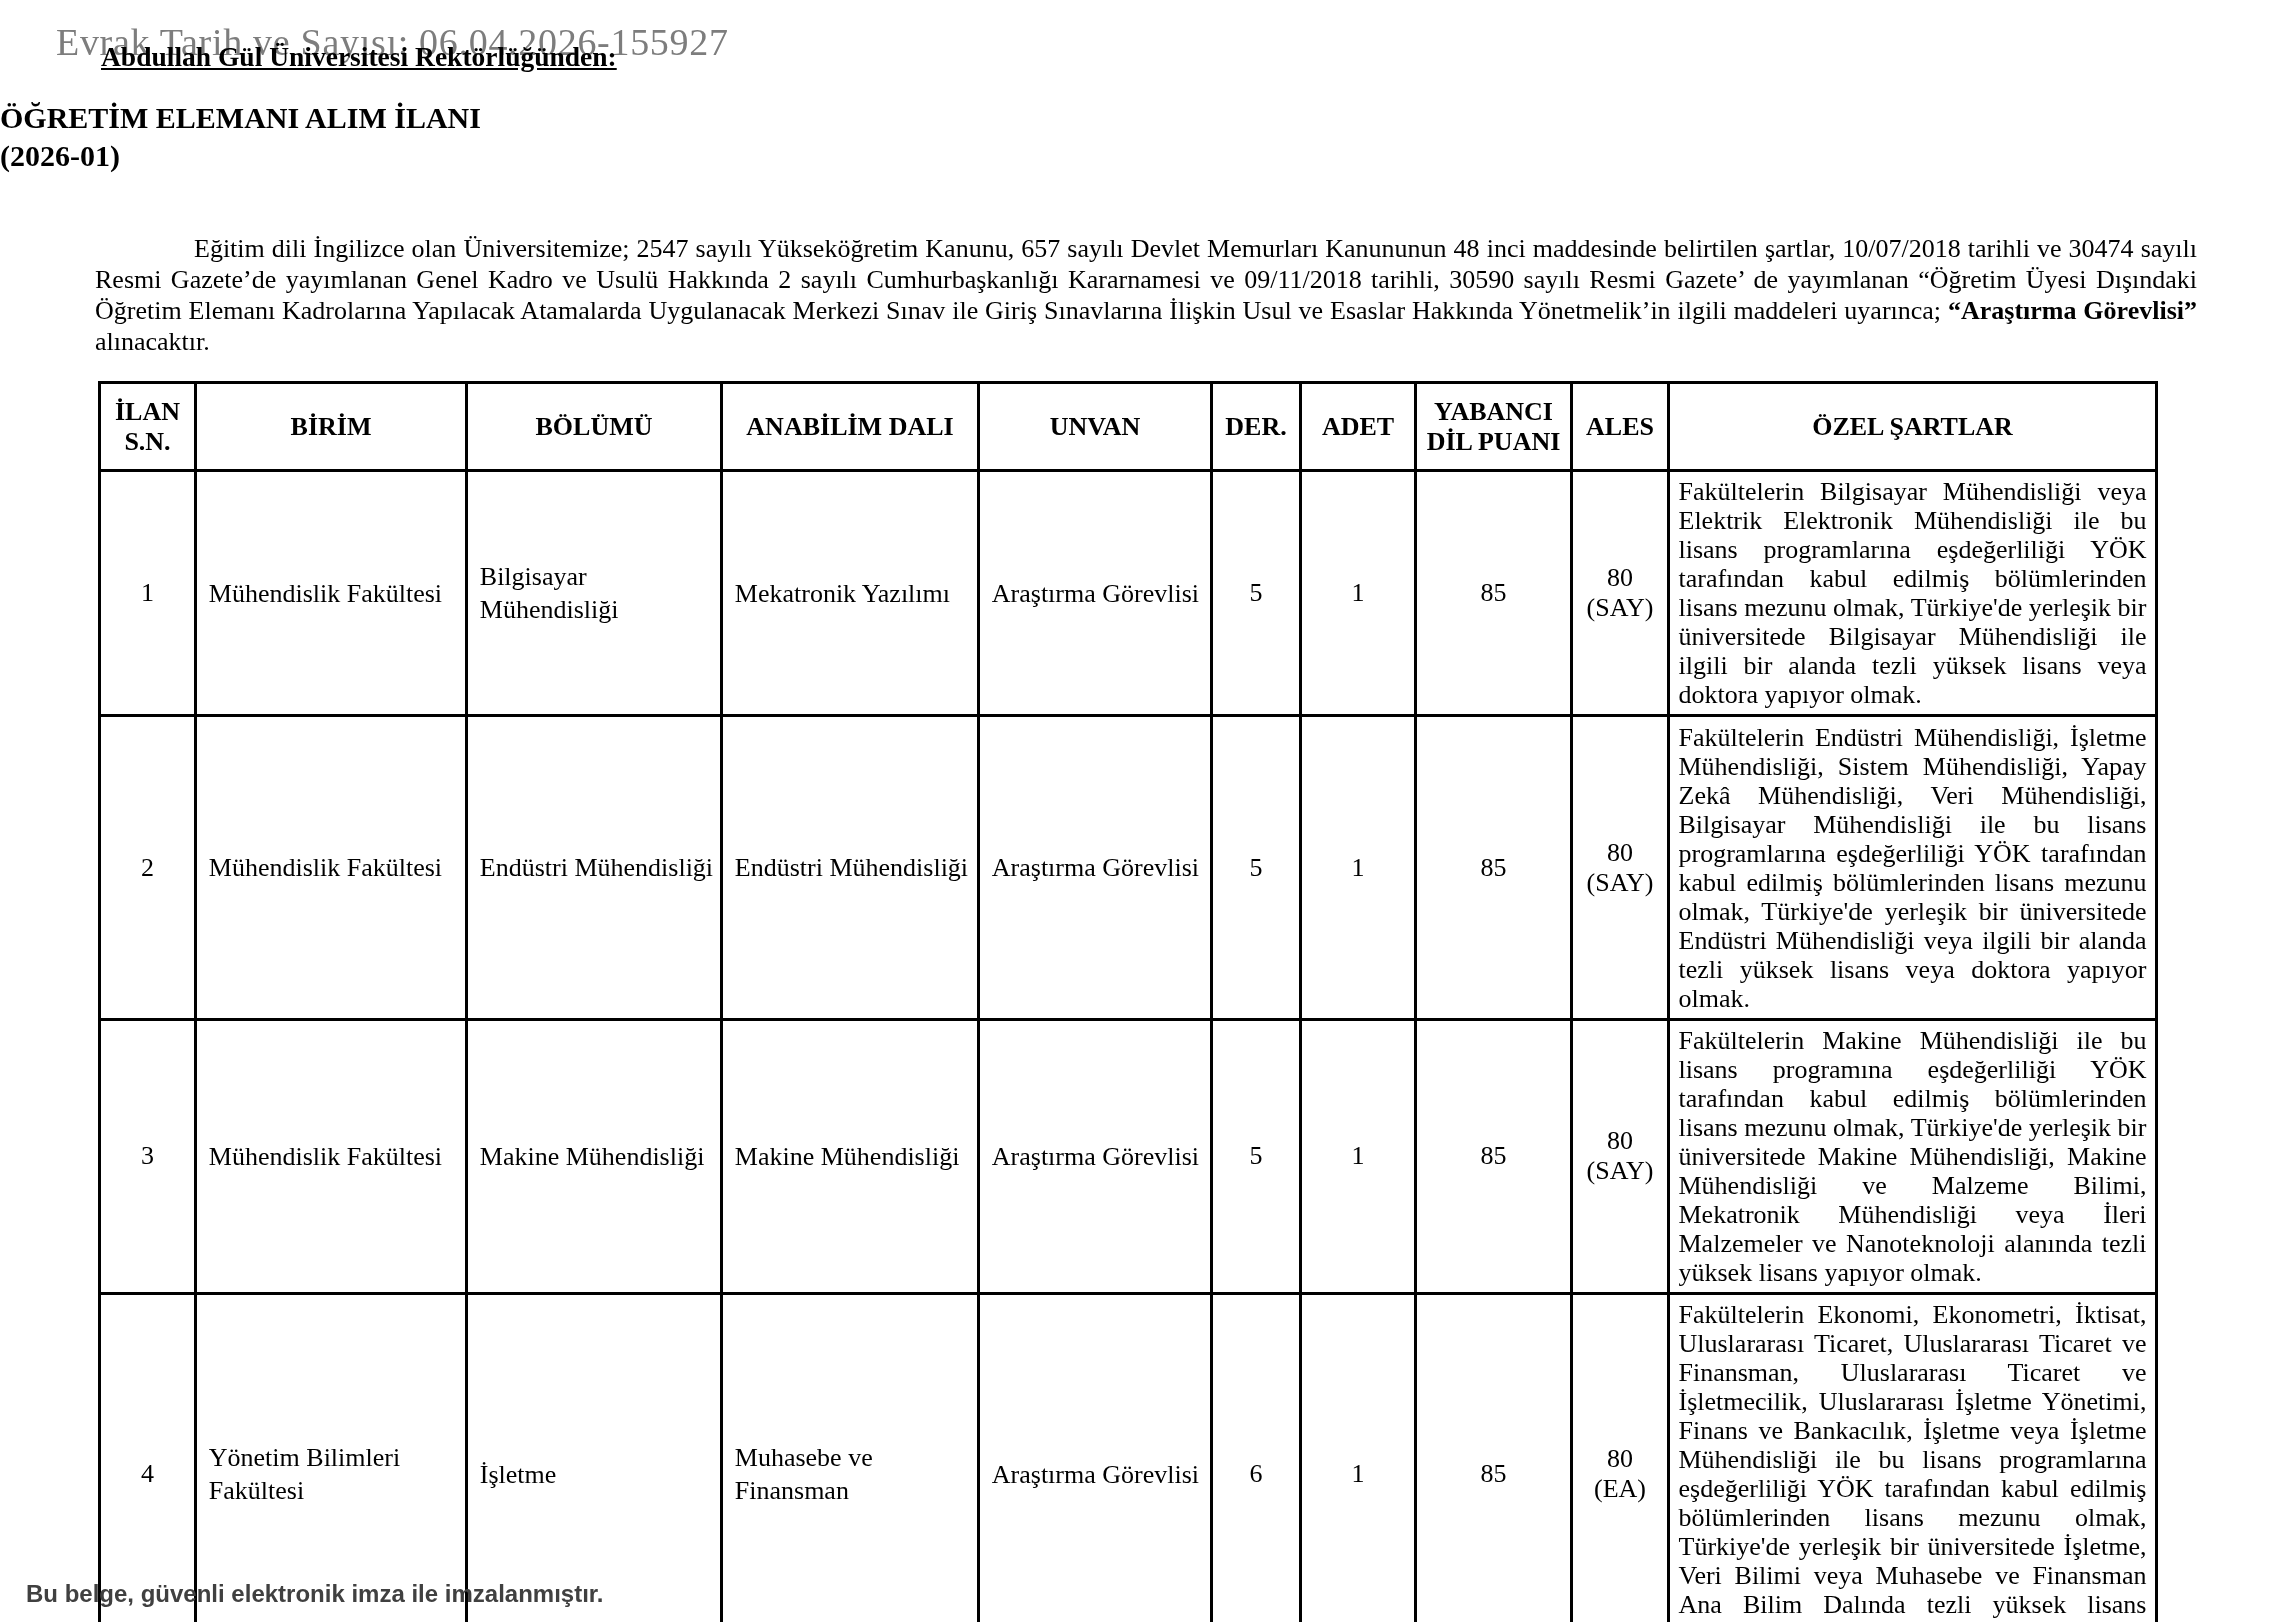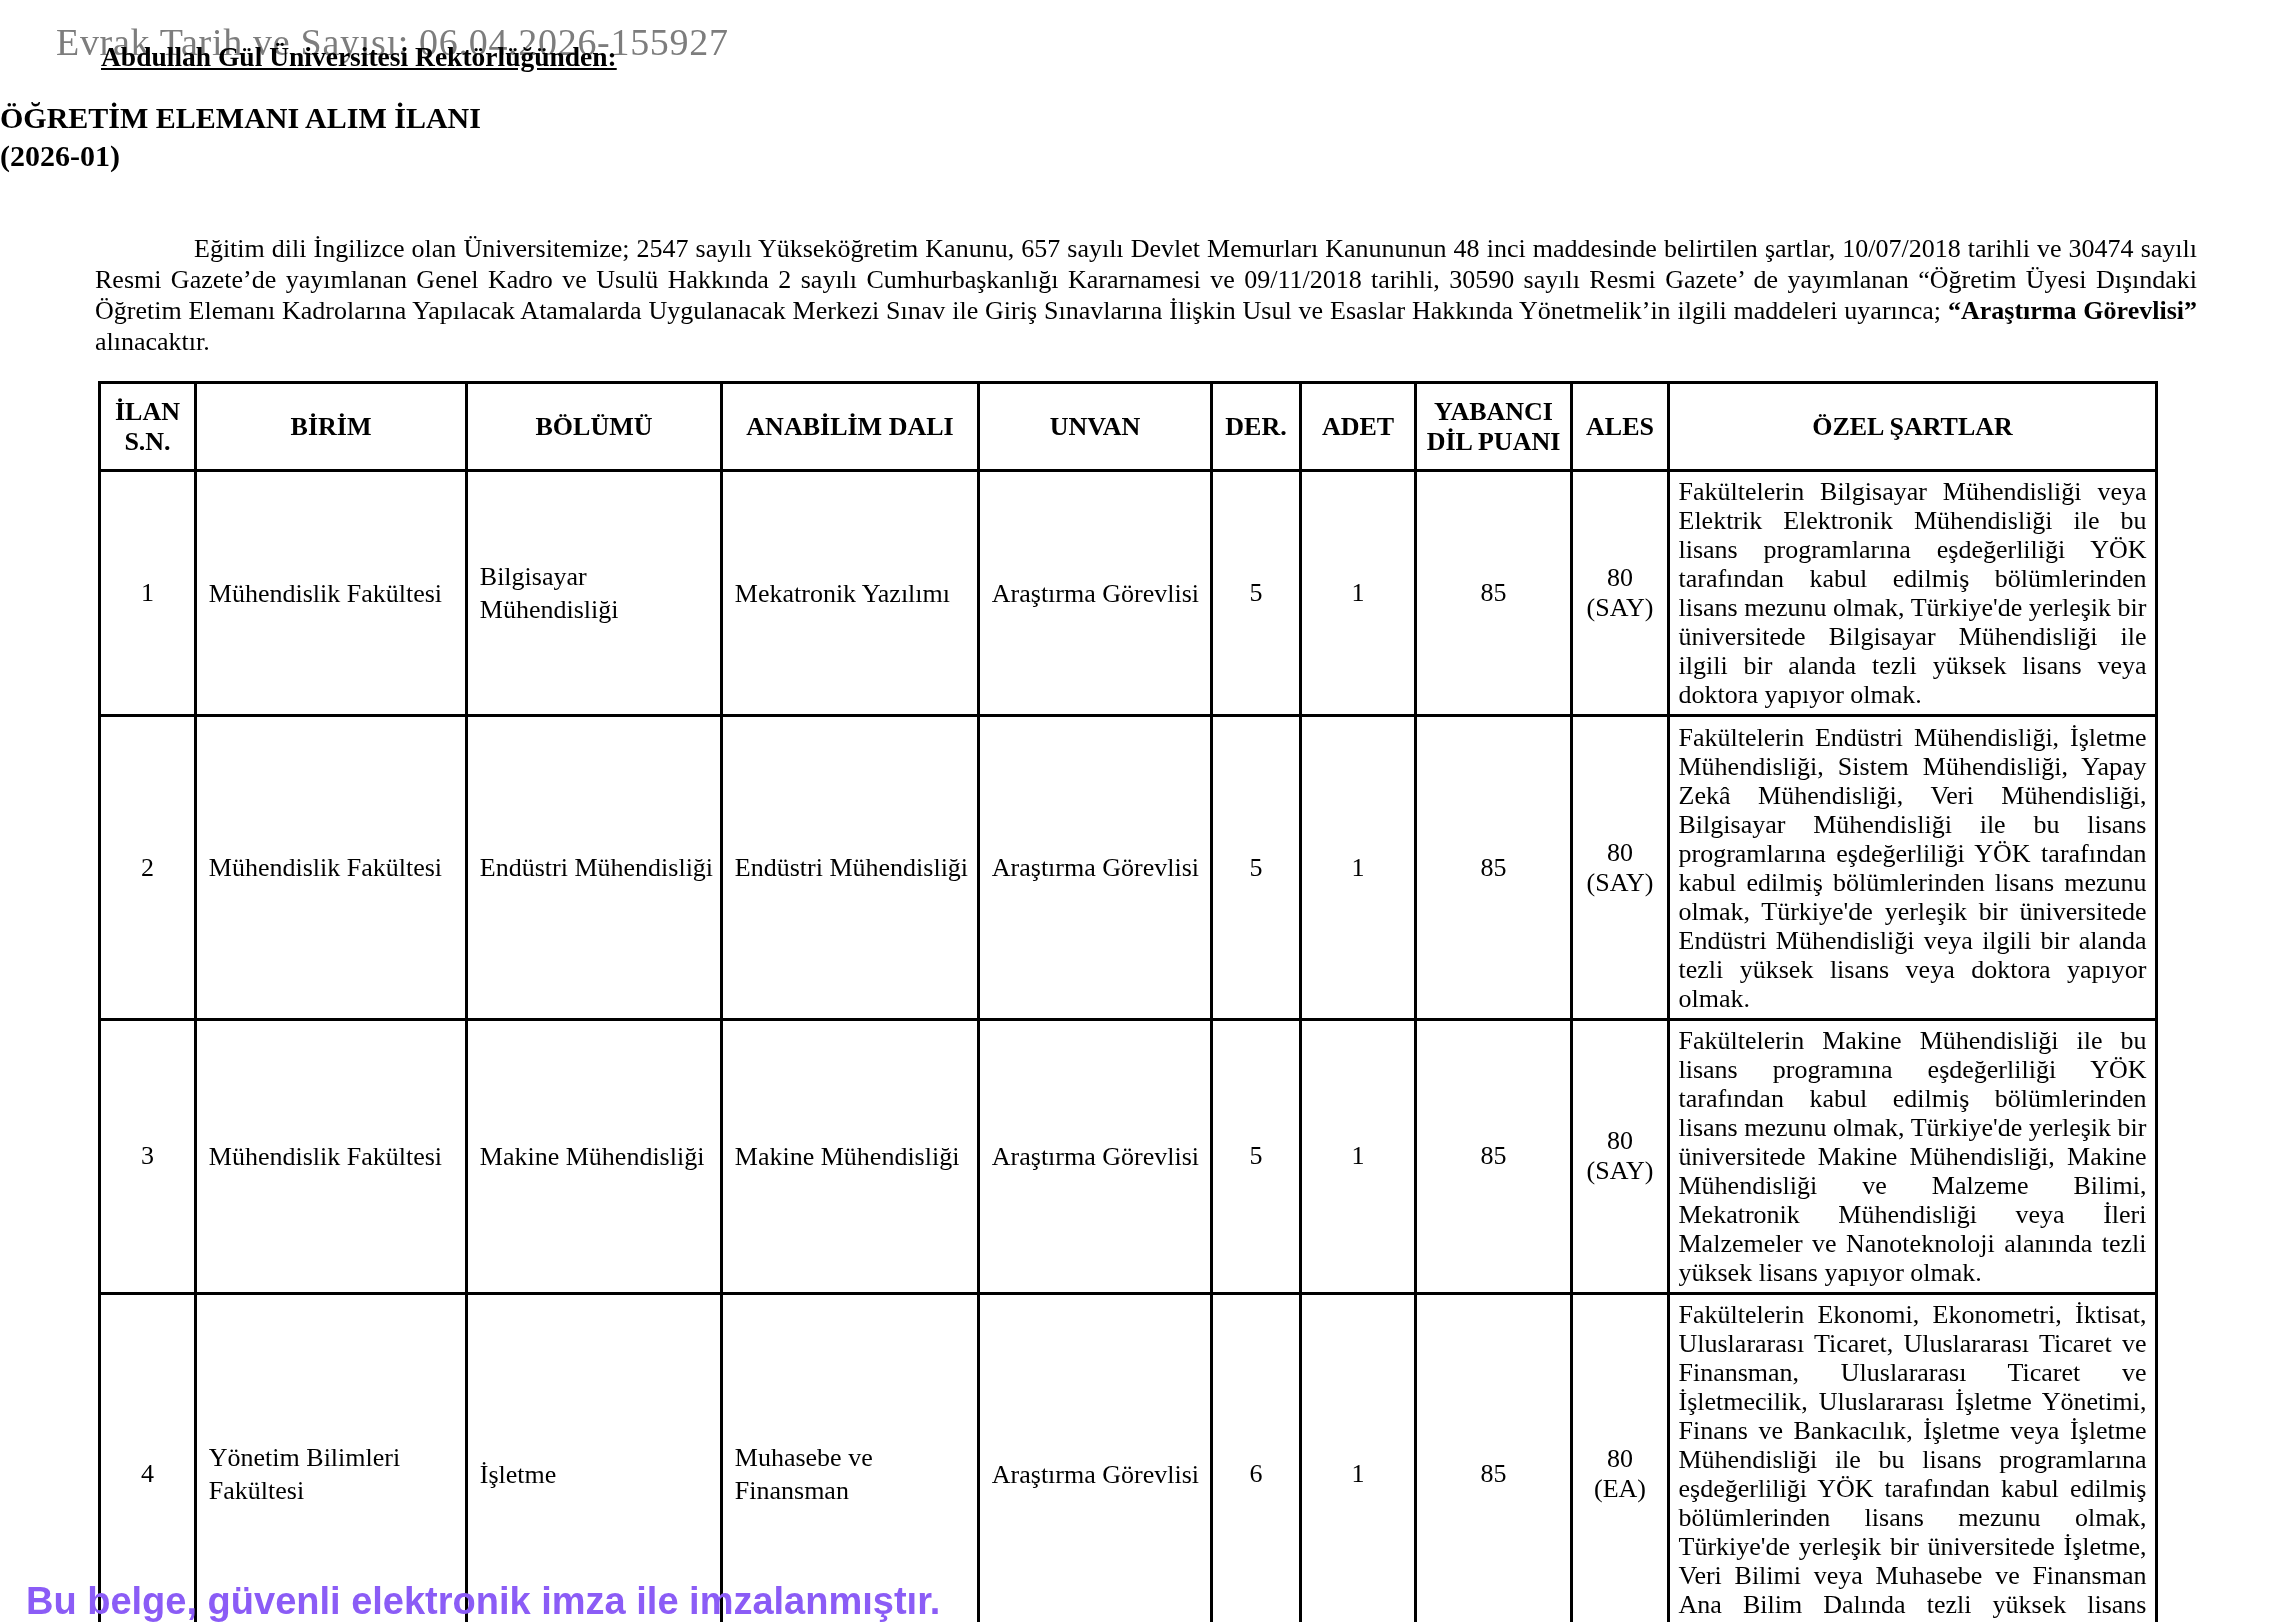--- a/index.html
+++ b/index.html
@@ -94,22 +94,22 @@
   tr.hdr  { height:88px;font-family:Liberation Serif, serif; }
   tr.row1 { height:200px; }
   tr.row2 { height:255px; }
   tr.row3 { height:219px; }
   tr.row4 { height:324px; }
   .footer {
     position:absolute;
     top:1580px; left:26px;
     font-family:"Liberation Sans", sans-serif;
     font-weight:bold;
-    font-size:38px;
-    color:#8b5cf6;
+    font-size:24px;
+    color:#404040;
     white-space:nowrap;
   }
 </style>
 </head>
 <body>
 
 <div class="page">
 
   <div class="stamp">Evrak Tarih ve Sayısı: 06.04.2026-155927</div>
   <div class="org-heading">Abdullah Gül Üniversitesi Rektörlüğünden:</div>

